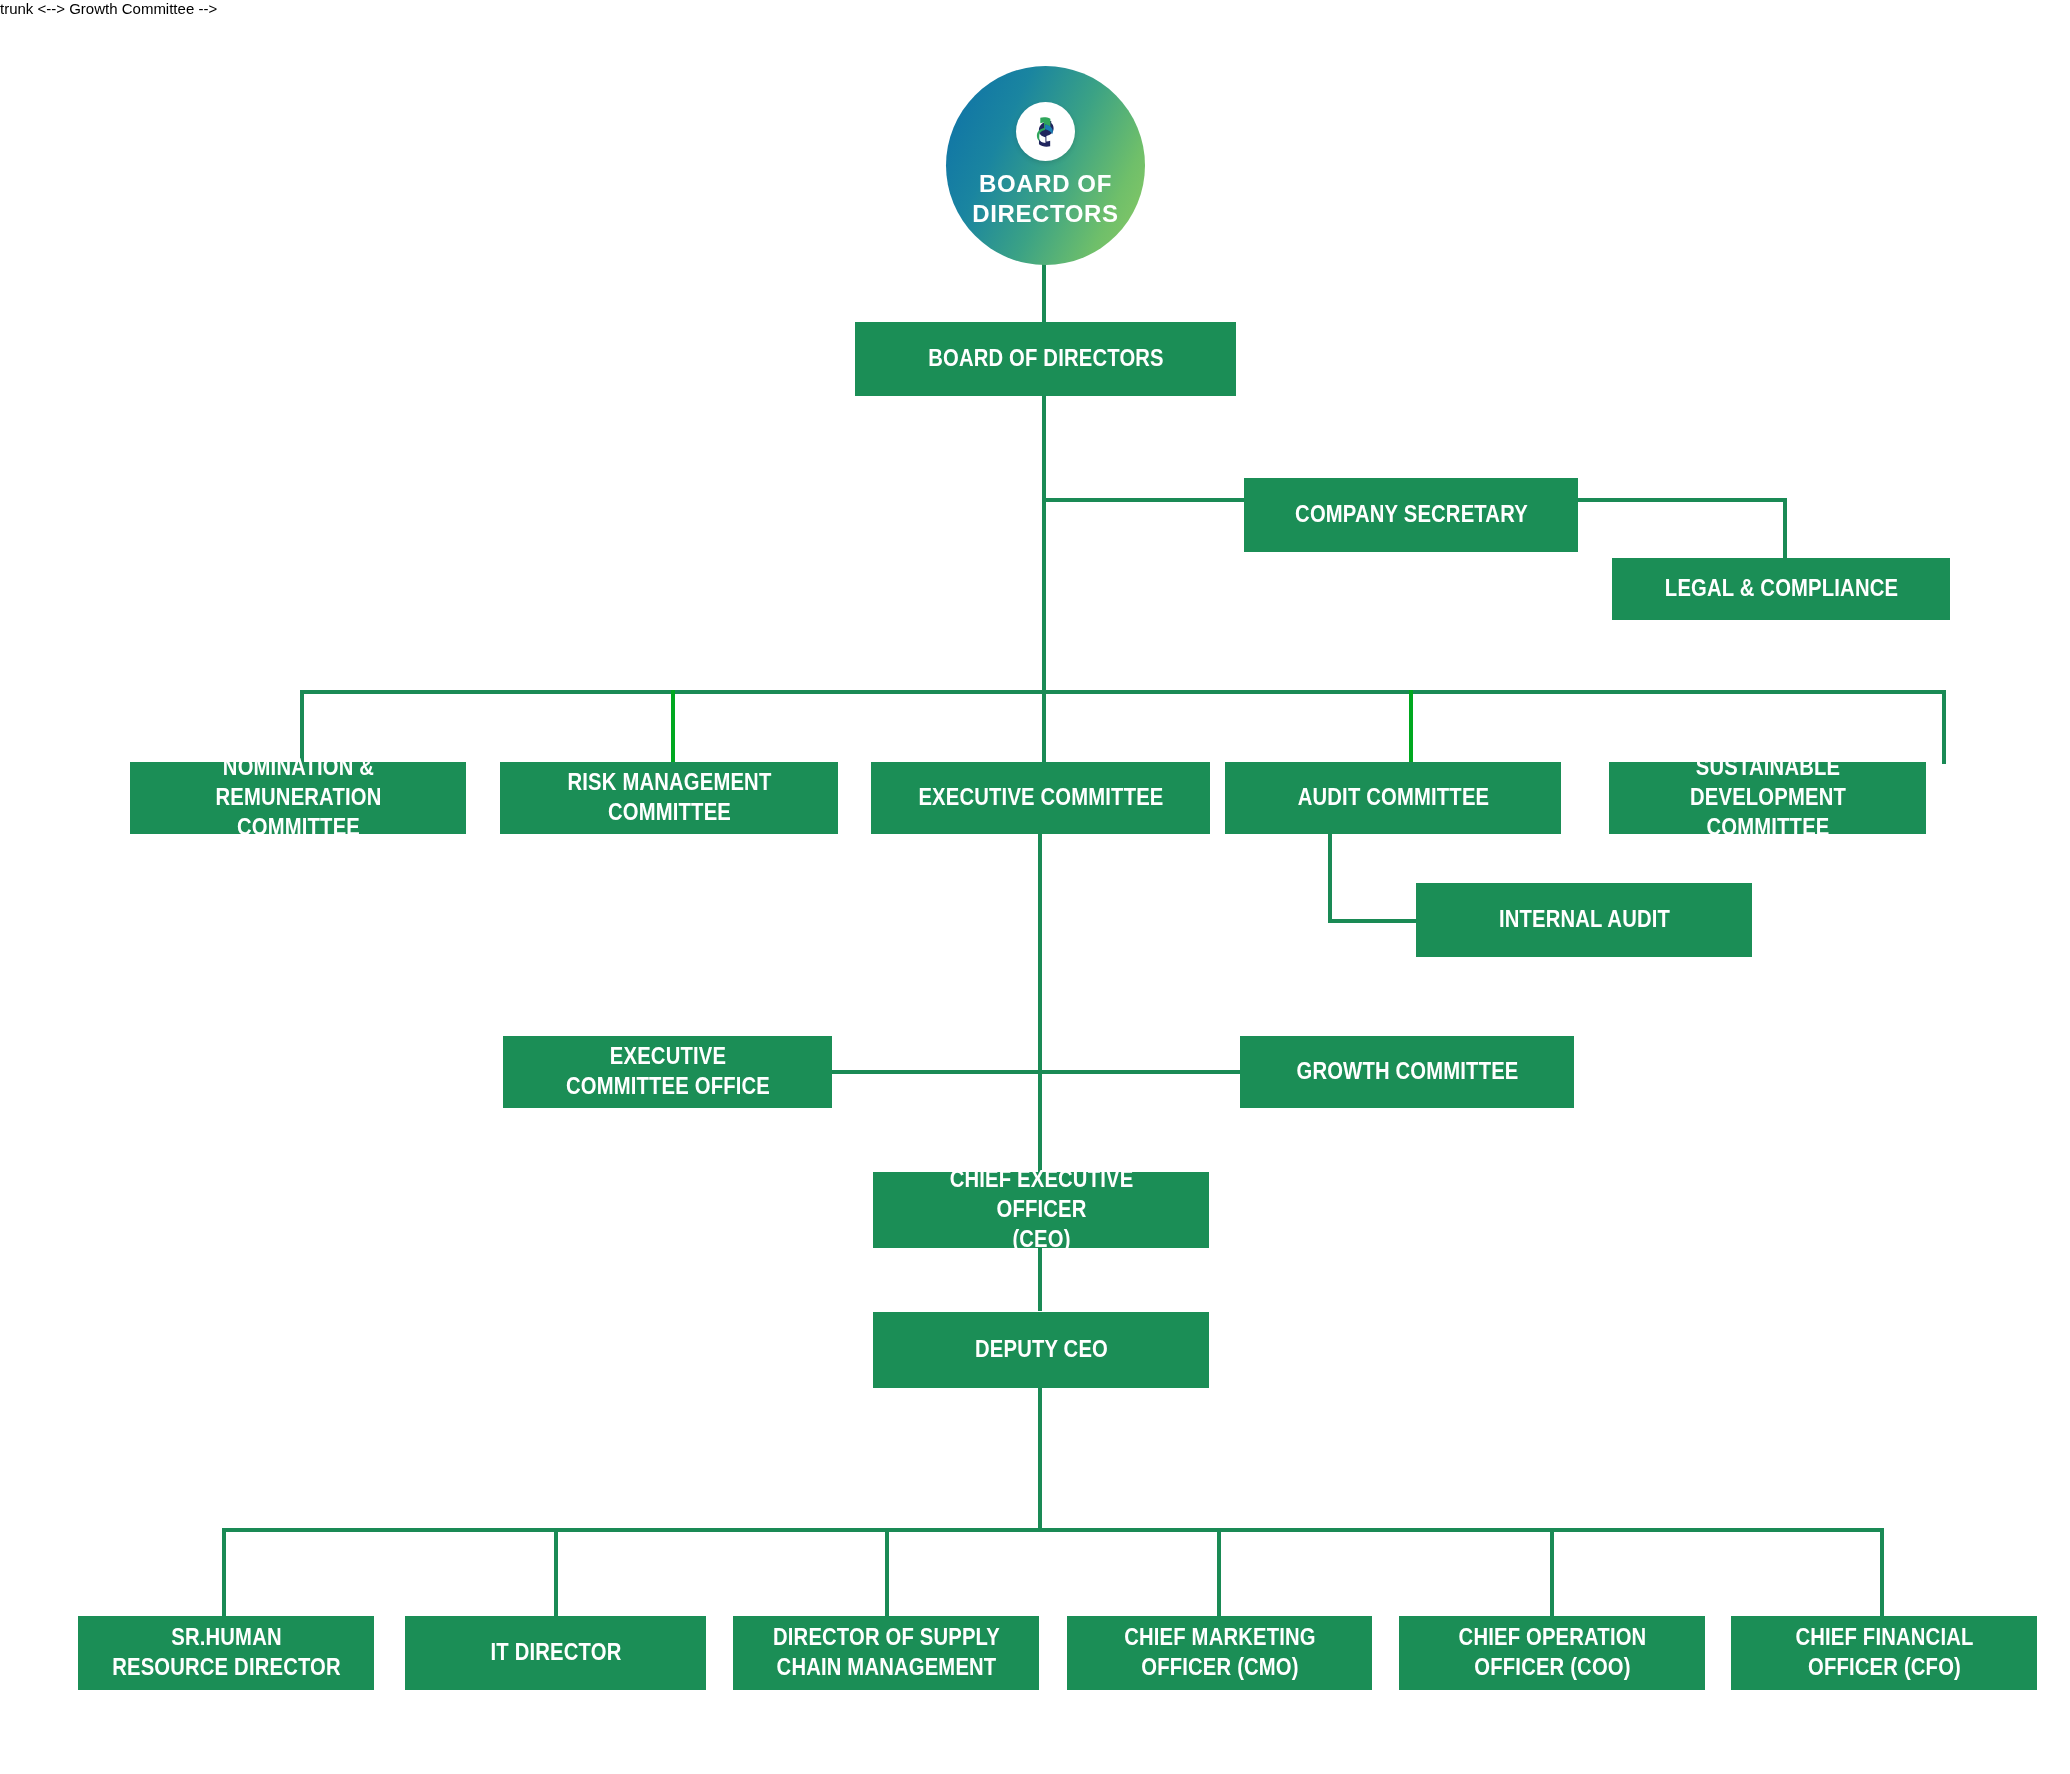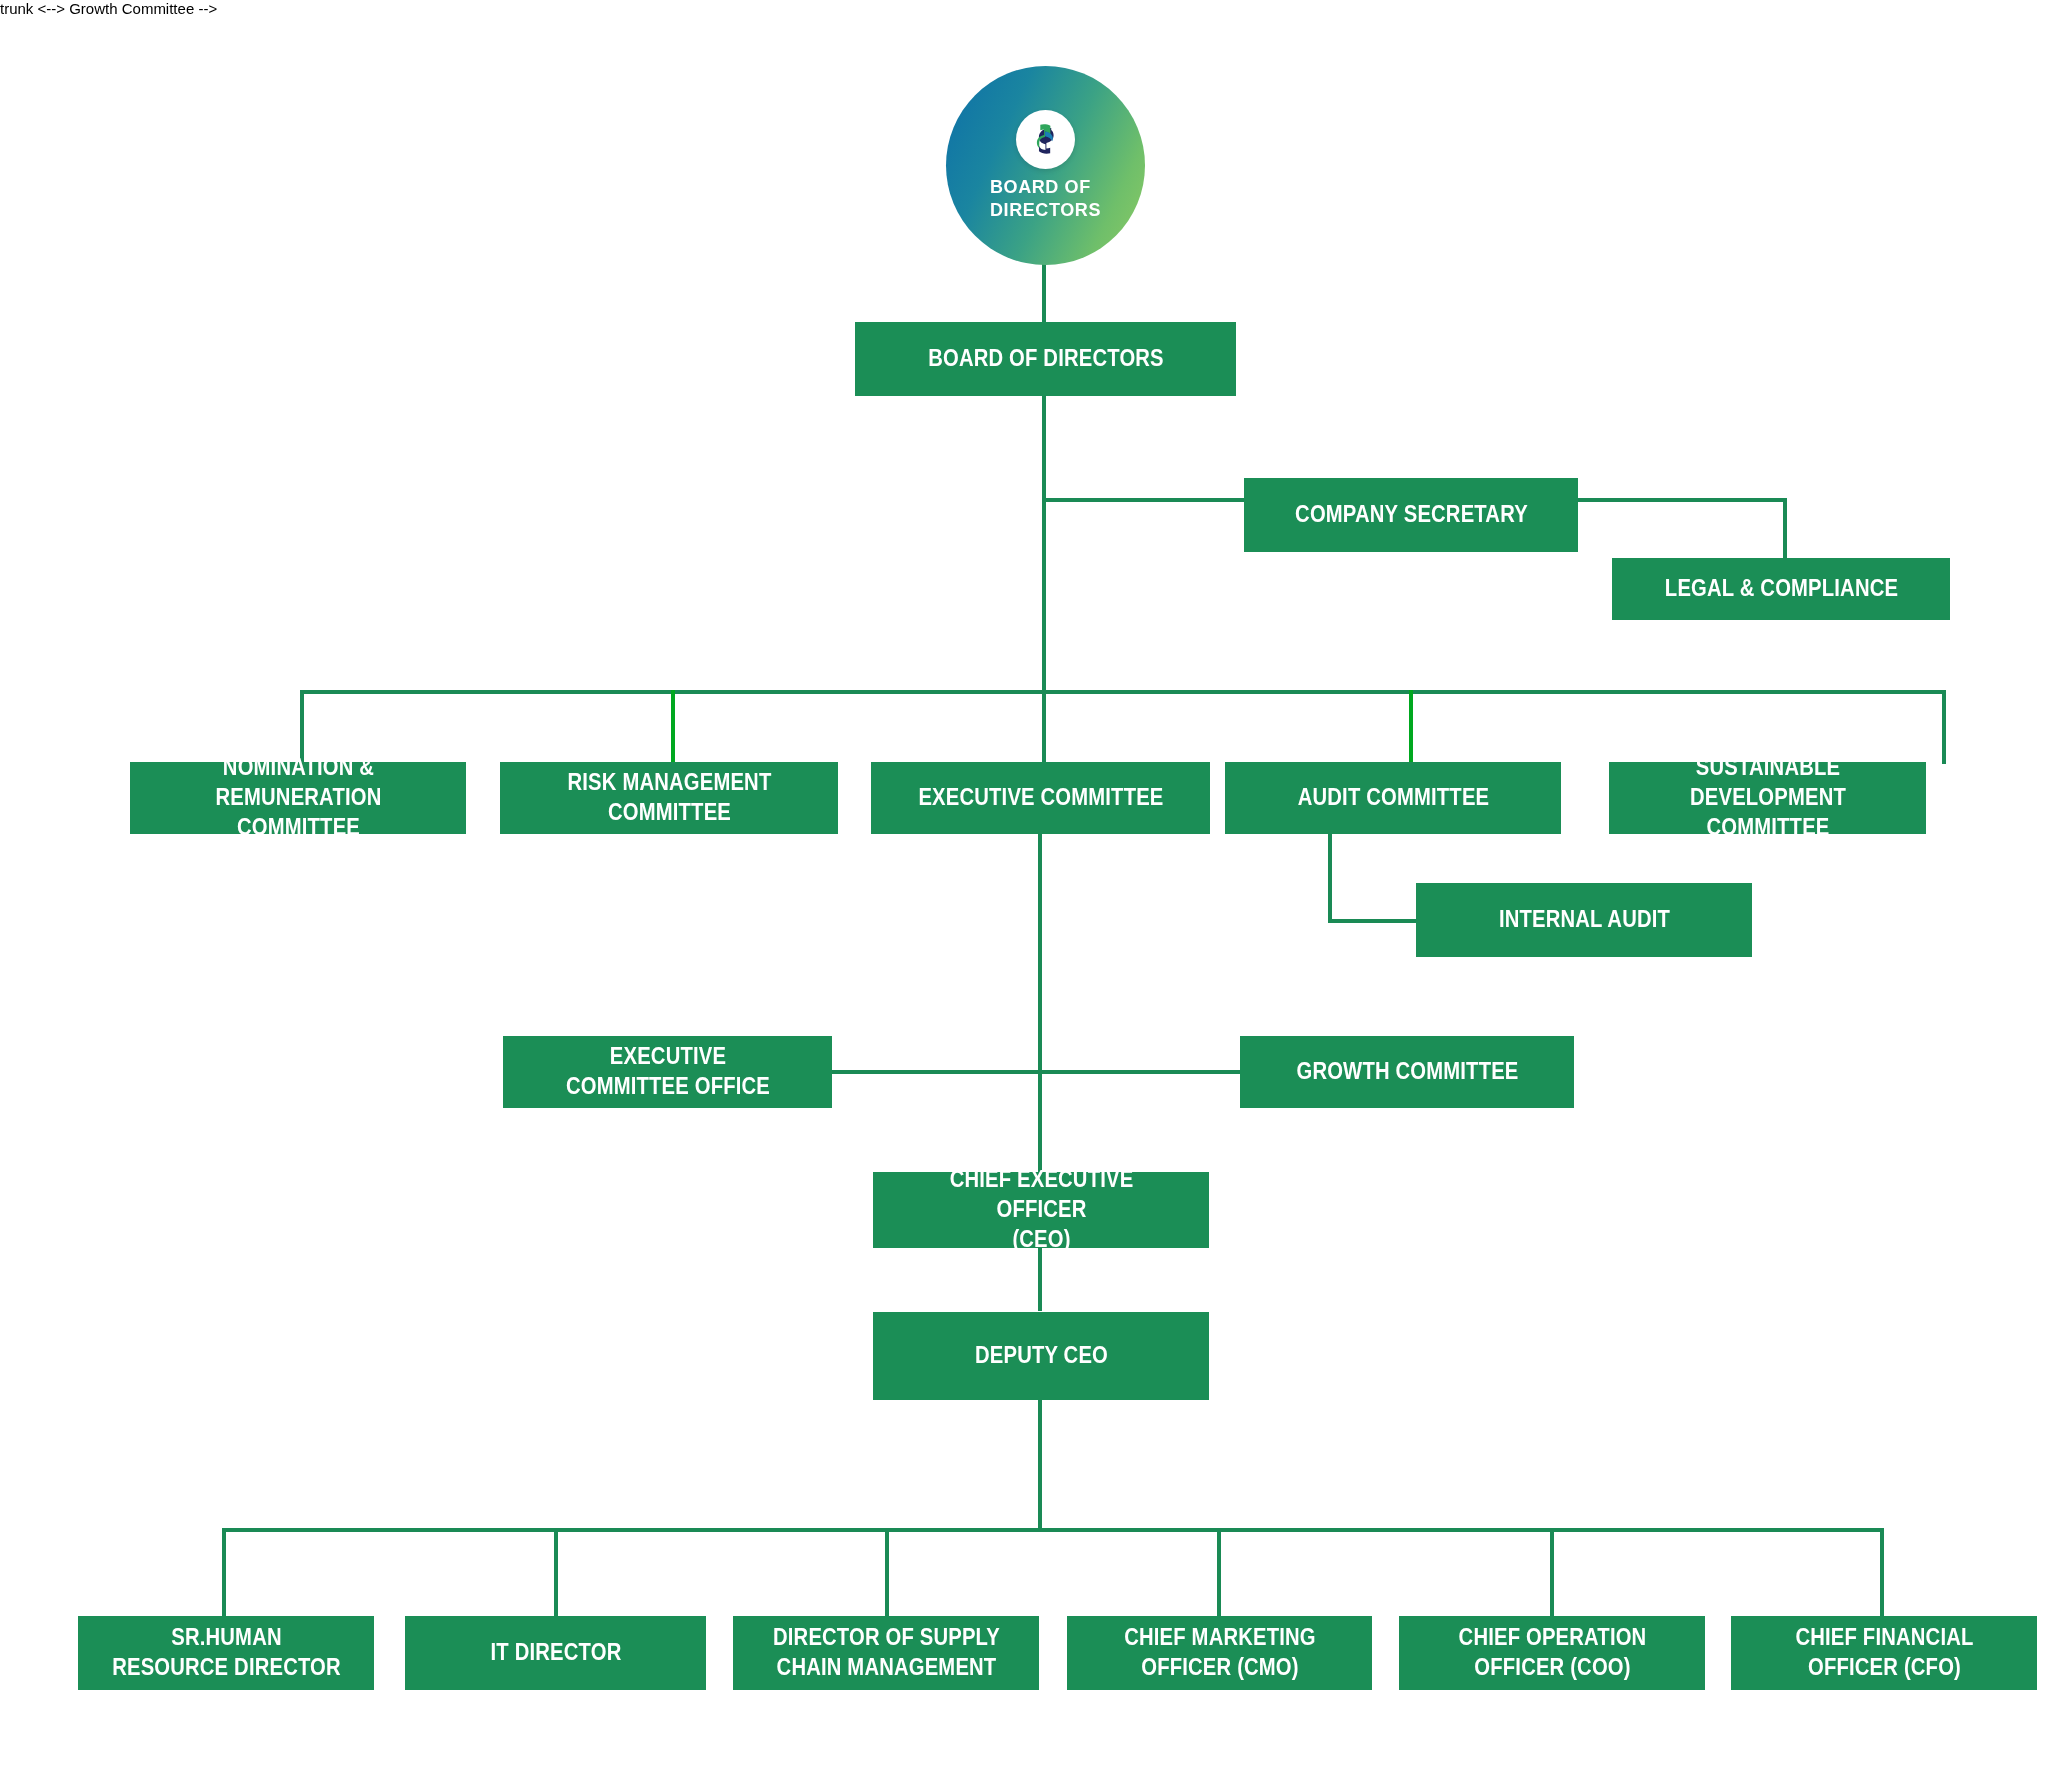--- a/index.html
+++ b/index.html
@@ -79,22 +79,23 @@
     border-radius: 50%;
     background: #ffffff;
     display: flex;
     align-items: center;
     justify-content: center;
     margin-bottom: 7.6px;
     box-shadow: 0 1.9px 5.7px rgba(0,0,0,0.12);
   }
   #root-label {
     color: #ffffff;
-    font-size: 18px;
+    font-size: 24px;
     font-weight: bold;
+    text-align: center;
     line-height: 1.25;
     letter-spacing: 0.6px;
     white-space: pre-line;
   }
 </style>
 </head>
 <body>
 
 <div id="chart-root">
 
@@ -203,21 +204,21 @@
 
   
   <div class="node" style="left:873px; top:1172px; width:336px; height:76px;">
     <span>CHIEF EXECUTIVE OFFICER
 (CEO)</span>
   </div>
 
   <div class="line" style="left:1038px; top:1247px; width:3.8px; height:64px;"></div>
 
   
-  <div class="node" style="left:873px; top:1312px; width:336px; height:88px;">
+  <div class="node" style="left:873px; top:1312px; width:336px; height:76px;">
     <span>DEPUTY CEO</span>
   </div>
 
   
   <div class="line" style="left:1038px; top:1387px; width:3.8px; height:143px;"></div>
 
   
   <div class="line" style="left:222px; top:1528px; width:1662px; height:3.8px;"></div>
 
   <div class="line" style="left:222px; top:1528px; width:3.8px; height:90px;"></div>

